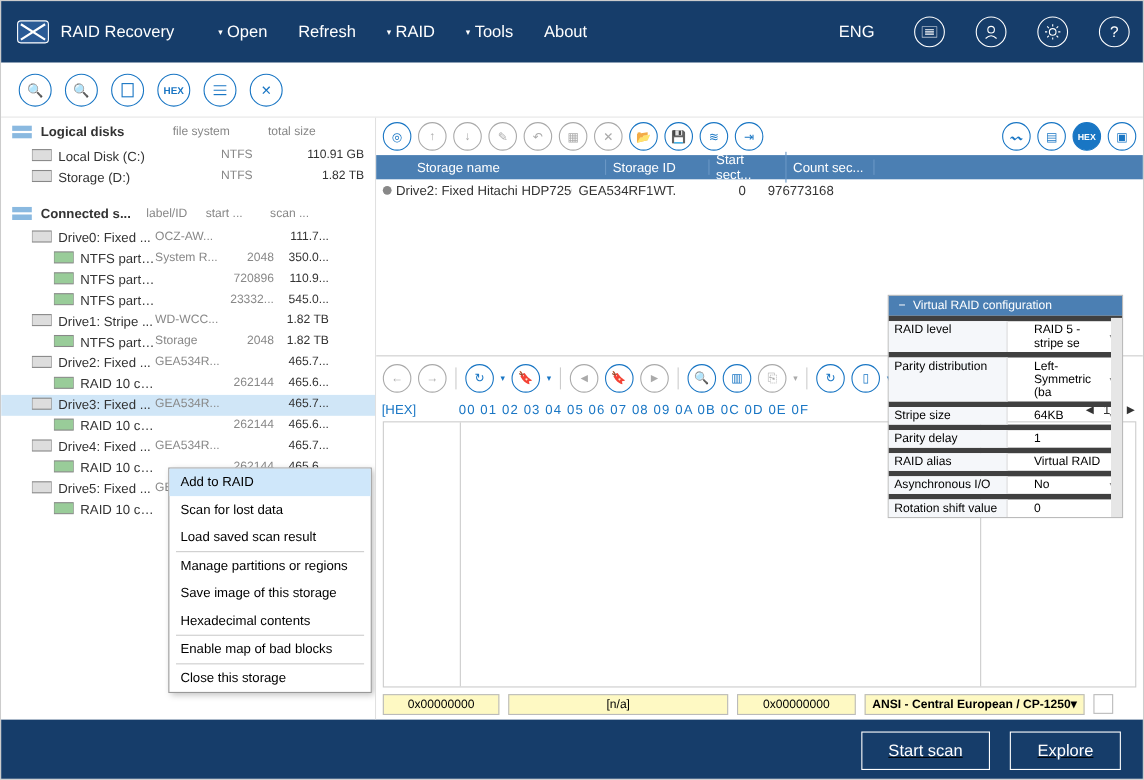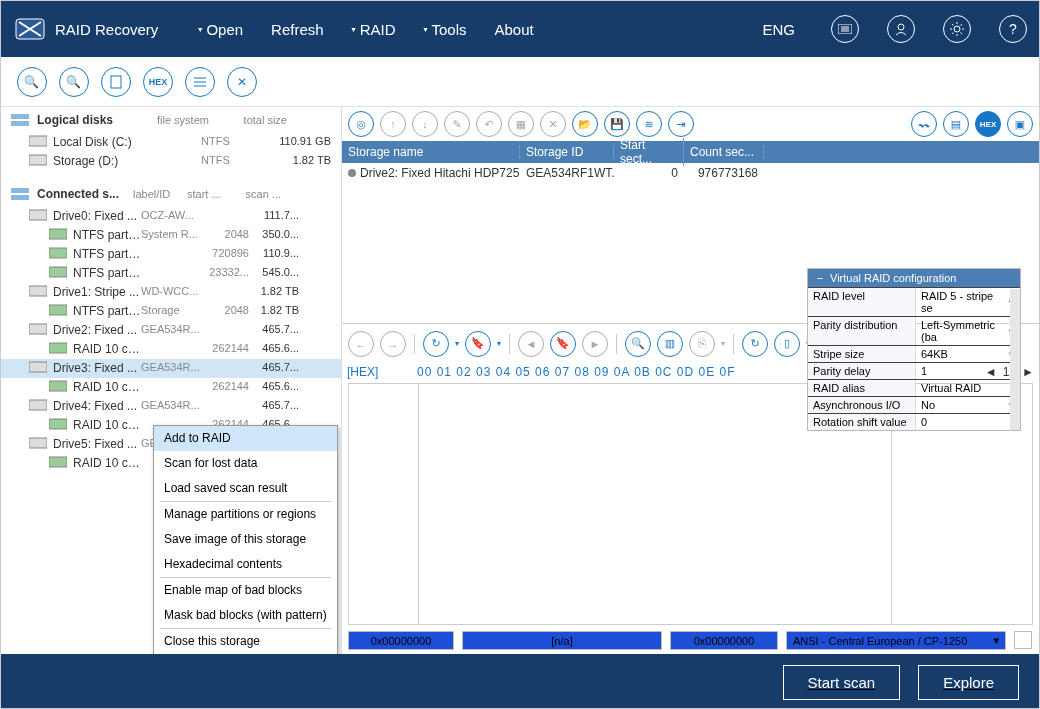--- a/index.html
+++ b/index.html
@@ -52,54 +52,54 @@
 
 .mtool { height: 34px; display: flex; align-items: center; padding: 0 6px; gap: 6px; }
 .mtool .sp { flex: 1; }
 .mbtn { width: 26px; height: 26px; border: 1.5px solid #1976c4; border-radius: 50%; display: flex; align-items: center; justify-content: center; color: #1976c4; font-size: 11px; cursor: pointer; background: #fff; }
 .mbtn.dis { border-color: #aaa; color: #aaa; }
 .mbtn.fill { background: #1976c4; color: #fff; }
 
 
 .stg-head { display: flex; background: #4b7fb3; color: #fff; font-size: 12px; height: 22px; align-items: center; }
 .stg-head .c { padding: 0 6px; border-right: 1px solid #6a97c5; }
-.stg-head .c1 { width: 178px; } .stg-head .c2 { width: 94px; } .stg-head .c3 { width: 70px; } .stg-head .c4 { width: 80px; }
+.stg-head .c1 { width: 178px; margin-left: 31px; } .stg-head .c2 { width: 94px; } .stg-head .c3 { width: 70px; } .stg-head .c4 { width: 80px; }
 .stg-row { display: flex; font-size: 12px; height: 20px; align-items: center; color: #333; }
 .stg-row .c { padding: 0 6px; white-space: nowrap; overflow: hidden; }
 .stg-row .c1 { width: 178px; } .stg-row .c2 { width: 94px; } .stg-row .c3 { width: 70px; text-align: right; } .stg-row .c4 { width: 80px; text-align: right; }
 .dot { width: 8px; height: 8px; border-radius: 50%; background: #888; display: inline-block; margin-right: 4px; }
 
 
 .cfg { position: absolute; right: 18px; top: 161px; width: 214px; border: 1px solid #bbb; font-size: 11px; }
 .cfg-head { background: #4b7fb3; color: #fff; padding: 3px 6px; display: flex; align-items: center; }
 .cfg-head .minus { width: 12px; text-align: center; margin-right: 4px; }
-.cfg-row { display: flex; border-top: 1px solid #404040; }
+.cfg-row { display: flex; border-top: 5px solid #404040; gap: 19px; }
 .cfg-row .k { width: 108px; padding: 2px 5px; background: #f5f7fa; border-right: 1px solid #ddd; }
 .cfg-row .v { flex: 1; padding: 2px 5px; display: flex; align-items: center; justify-content: space-between; }
 .cfg-row .dd { font-size: 8px; color: #888; }
 .cfg .scr { width: 10px; background: #e6e6e6; position: absolute; right: 0; top: 20px; bottom: 0; }
 
 
 .hex-tool { height: 40px; border-top: 1px solid #ccc; display: flex; align-items: center; padding: 0 6px; gap: 6px; margin-top: 140px; }
 .hex-tool .mbtn { width: 26px; height: 26px; }
 .hex-tool .vline { width: 1px; height: 20px; background: #ccc; margin: 0 2px; }
 .hex-head { font-family: "Consolas", monospace; font-size: 12px; color: #1976c4; padding: 2px 5px; display: flex; align-items: center; }
 .hex-head .ofs { width: 70px; }
 .hex-head .cols { letter-spacing: 1px; }
 .hex-head .nav { margin-left: auto; color: #333; display: flex; gap: 6px; align-items: center; }
 .hex-body { flex: 1; border: 1px solid #ccc; margin: 2px 6px 6px 6px; background: #fff; display: flex; }
 .hex-body .col1 { width: 70px; border-right: 1px solid #ccc; }
 .hex-body .col2 { flex: 1; border-right: 1px solid #ccc; }
 .hex-body .col3 { width: 140px; }
 
 
 .ftr-in { display: flex; gap: 8px; padding: 0 6px 4px 6px; }
-.ftr-in input, .ftr-in .sel { border: 1px solid #bbb; font-size: 11px; padding: 2px 6px; text-align: center; background: #1d4ed8; }
+.ftr-in input, .ftr-in .sel { border: 1px solid #bbb; font-size: 11px; padding: 2px 6px; text-align: center; background: #fef9c3; }
 .ftr-in .i1 { width: 106px; } .ftr-in .i2 { width: 200px; } .ftr-in .i3 { width: 108px; }
-.ftr-in .sel { width: 220px; text-align: left; display: flex; justify-content: space-between; align-items: center; }
+.ftr-in .sel { width: 200px; text-align: left; display: flex; justify-content: space-between; align-items: center; font-weight: bold; }
 .ftr-in .sq { width: 18px; height: 18px; border: 1px solid #bbb; }
 
 
 .bottombar { height: 56px; background: #163d6a; display: flex; align-items: center; justify-content: flex-end; padding: 0 20px; gap: 18px; text-decoration: underline; }
 .bigbtn { border: 1.5px solid #fff; color: #fff; background: transparent; padding: 8px 24px; font-size: 15px; cursor: pointer; }
 
 svg { display: block; }
 </style>
 </head>
 <body>
@@ -367,21 +367,20 @@
       <div id="ctx-items">
           <div class="mi hl">Add to RAID</div>
           <div class="mi">Scan for lost data</div>
           <div class="mi">Load saved scan result</div>
           <div class="sep"></div>
           <div class="mi">Manage partitions or regions</div>
           <div class="mi">Save image of this storage</div>
           <div class="mi">Hexadecimal contents</div>
           <div class="sep"></div>
           <div class="mi">Enable map of bad blocks</div>
-          <div class="mi">Mask bad blocks (with pattern)</div>
           <div class="sep"></div>
           <div class="mi">Close this storage</div>
         </div>
     </div>
   </div>
 
   <div class="main" style="position:relative">
     <div class="mtool">
       <span class="mbtn">◎</span>
       <span class="mbtn dis">↑</span>

